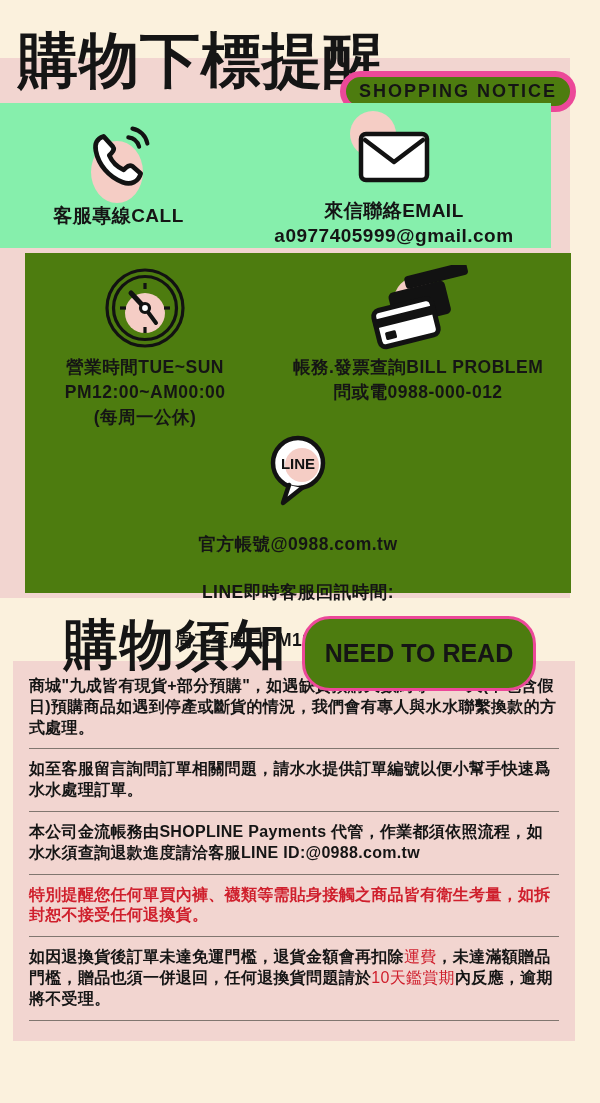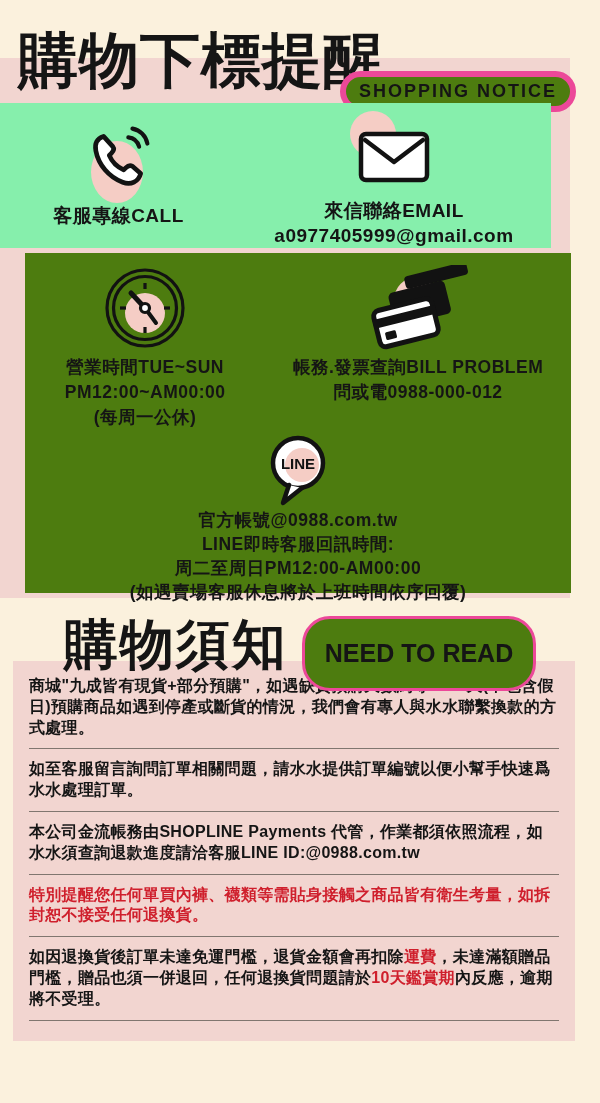--- a/index.html
+++ b/index.html
@@ -23,31 +23,31 @@
   .blob-cards{width:46px;height:46px;left:34px;top:16px;}
   .iconwrap svg{position:relative;z-index:1;}
   .lbl{font-size:19px;font-weight:700;line-height:25px;letter-spacing:0.5px;text-align:center;}
 
   .cardB{position:absolute;left:25px;top:253px;width:546px;height:340px;background:#4d7c0f;}
   .rowB{display:flex;margin-top:8px;}
   .col-hours{width:44%;display:flex;flex-direction:column;align-items:center;}
   .col-bill{width:56%;display:flex;flex-direction:column;align-items:center;}
   .icon2{position:relative;height:94px;display:flex;align-items:center;justify-content:center;}
   .bt{font-size:17.5px;font-weight:700;line-height:25px;letter-spacing:0.5px;text-align:center;}
-  .linewrap{display:flex;flex-direction:column;align-items:center;margin-top:4px;}
+  .linewrap{display:flex;flex-direction:column;align-items:center;margin-top:4px;gap:24px;}
   .lt{font-size:17.5px;font-weight:700;line-height:24px;letter-spacing:0.5px;text-align:center;}
 
   
   .title2{position:absolute;top:600px;left:0;width:600px;display:flex;justify-content:center;align-items:center;gap:14px;z-index:2;}
   .h2{font-size:54px;font-weight:900;letter-spacing:2px;margin:0;}
   .badge2{font-size:25px;font-weight:800;padding:20px 20px;border-radius:28px;border-width:3.5px;margin-top:16px;letter-spacing:0;white-space:nowrap;}
   .panel{position:absolute;left:13px;top:661px;width:562px;background:#f2d5d0;padding:15px 16px 10px;box-sizing:border-box;z-index:1;}
   .panel p{margin:0;font-size:16px;line-height:1.3;font-weight:600;letter-spacing:0.3px;}
   .panel hr{border:none;border-top:1px solid #80766f;margin:10px 0;}
-  .red{color:#cf1f2c;font-weight:700;}
+  .red{color:#cf1f2c;font-weight:400;}
 </style>
 </head>
 <body>
 
 <div class="page">
 
   <div class="pink-top"></div>
 
   <h1 class="h1">購物下標提醒</h1>
   <div class="badge badge1">SHOPPING NOTICE</div>

